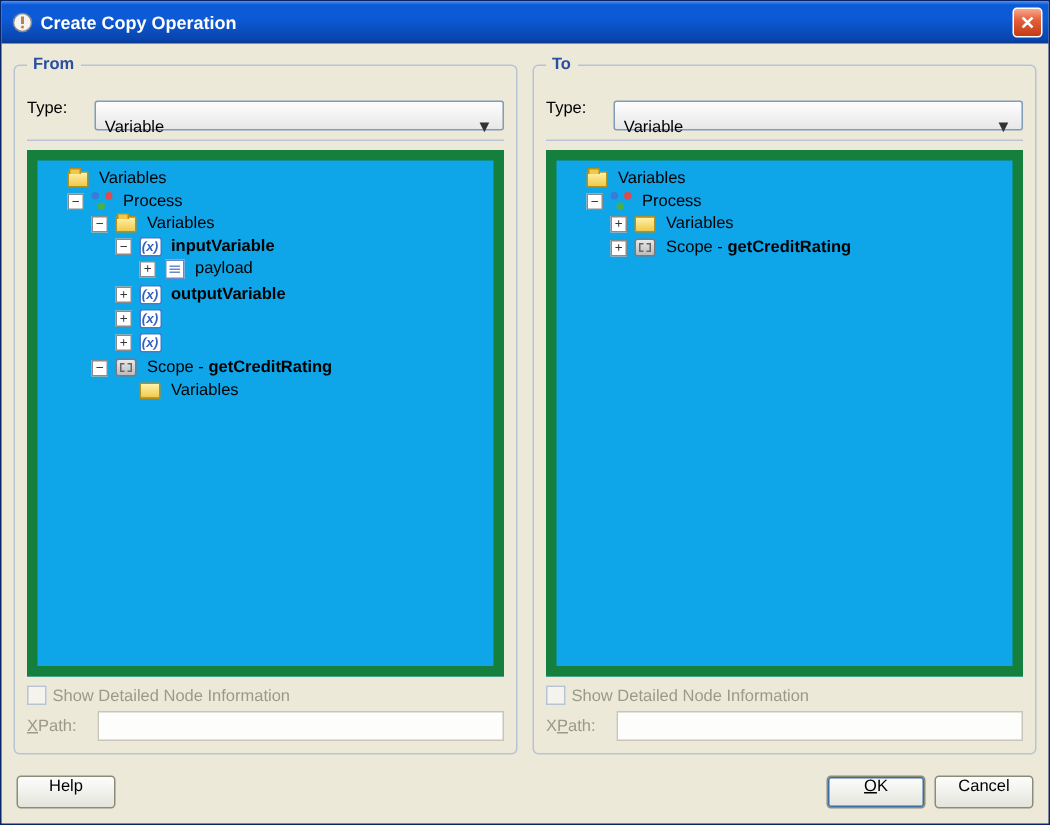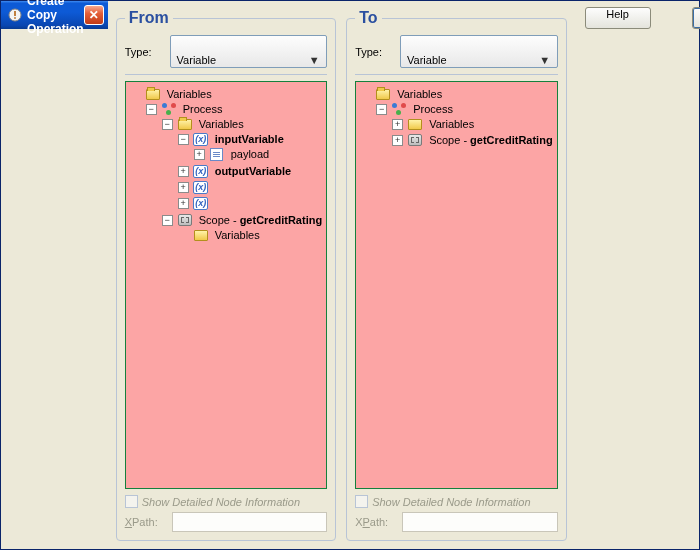--- a/index.html
+++ b/index.html
@@ -9,21 +9,21 @@
     font-size: 11px;
     background: #ece9d8;
     width: 700px;
     height: 550px;
     overflow: hidden;
   }
   .window {
     width: 700px; height: 550px;
     background: #ece9d8;
     border: 1px solid #0a246a;
-    display: flex; flex-direction: row;
+    display: flex; flex-direction: column;
   }
   .titlebar {
     height: 28px;
     background: linear-gradient(to bottom, #3f8cf3 0%, #0d5ad6 8%, #0d5ad6 40%, #0946b0 88%, #083a90 100%);
     display: flex; align-items: center;
     color: #fff;
     padding: 0 4px;
   }
   .titlebar .sysicon { width: 16px; height: 16px; margin: 0 4px 0 2px; display:flex; align-items:center; justify-content:center; }
   .titlebar .title { font-weight: bold; font-size: 12px; flex: 1; }
@@ -51,53 +51,54 @@
     padding: 8px 8px 8px 8px;
     flex: 1;
     display: flex;
     flex-direction: column;
     background: #ece9d8;
     min-width: 0;
   }
   fieldset.panel > legend {
     color: #2a4fa0;
     font-weight: bold;
-    font-size: 16px;
+    font-size: 11px;
     padding: 0 4px;
   }
 
   .type-row {
     display: flex; align-items: center; gap: 18px;
     margin-bottom: 6px;
   }
   .type-row label { color: #000; }
   .type-select {
     flex: 1;
-    height: 33px;
+    height: 20px;
     background: linear-gradient(to bottom, #fdfdfd, #e8e8e8);
     border: 1px solid #7f9db9;
     border-radius: 2px;
     display: flex; align-items: center; justify-content: space-between;
     padding: 16px 4px 0 6px;
     cursor: pointer;
+    margin-top: 10px;
   }
   .type-select .caret {
     width: 16px; text-align: center; color: #333;
   }
 
   .sep {
     height: 1px;
     background: #b8c4d6;
     margin-bottom: 6px;
   }
 
   .tree-wrap {
     flex: 1;
-    border: 1px solid #15803d;
-    background: #fca5a5;
+    border: 7px solid #15803d;
+    background: #0ea5e9;
     overflow: auto;
     padding: 4px 2px;
   }
   ul.tree, ul.tree ul {
     list-style: none;
     margin: 0;
     padding-left: 16px;
   }
   ul.tree { padding-left: 2px; }
   ul.tree li {
@@ -173,21 +174,20 @@
   .lbl { padding: 0 2px; }
   .lbl.bold { font-weight: bold; }
 
   .below-tree {
     margin-top: 6px;
   }
   .chk-row {
     display:flex; align-items:center; gap:4px;
     color: #9a9a8a;
     margin-bottom: 4px;
-    font-style: italic;
   }
   .chk {
     width: 13px; height: 13px;
     border: 1px solid #b8c4d6;
     background: #f4f3ee;
   }
   .xpath-row {
     display:flex; align-items:center; gap:14px;
     color: #9a9a8a;
   }

